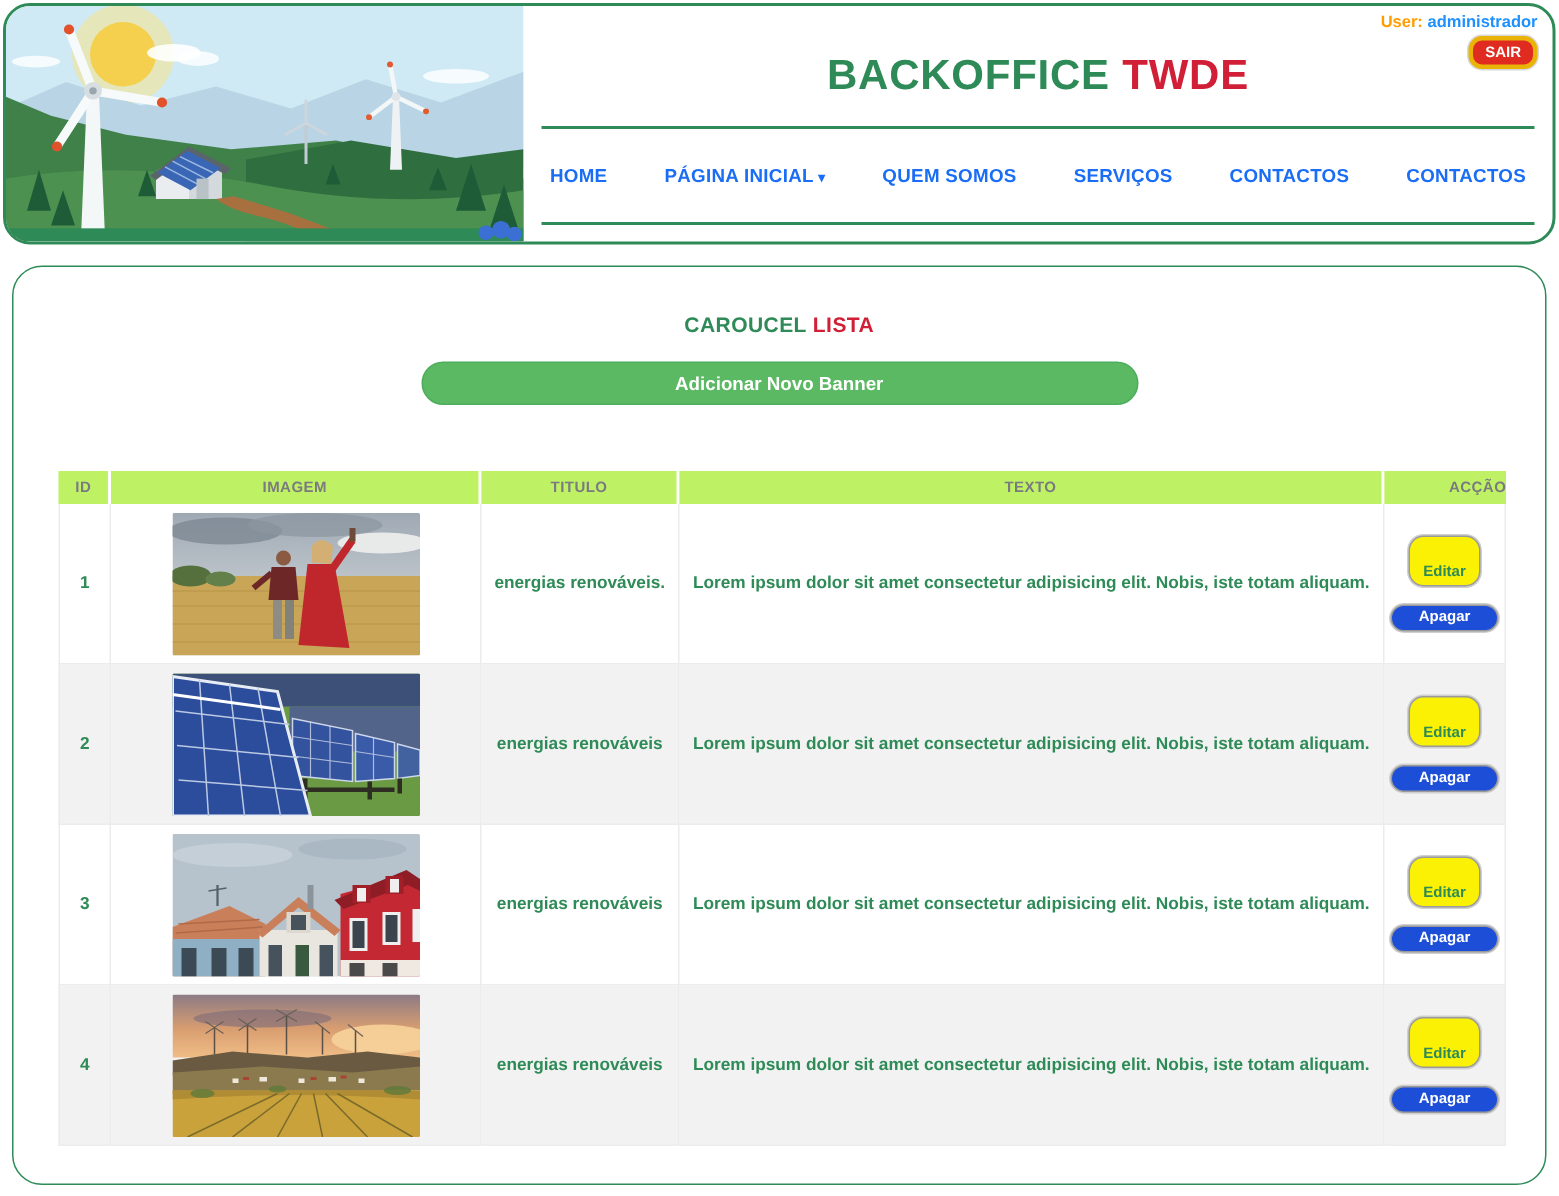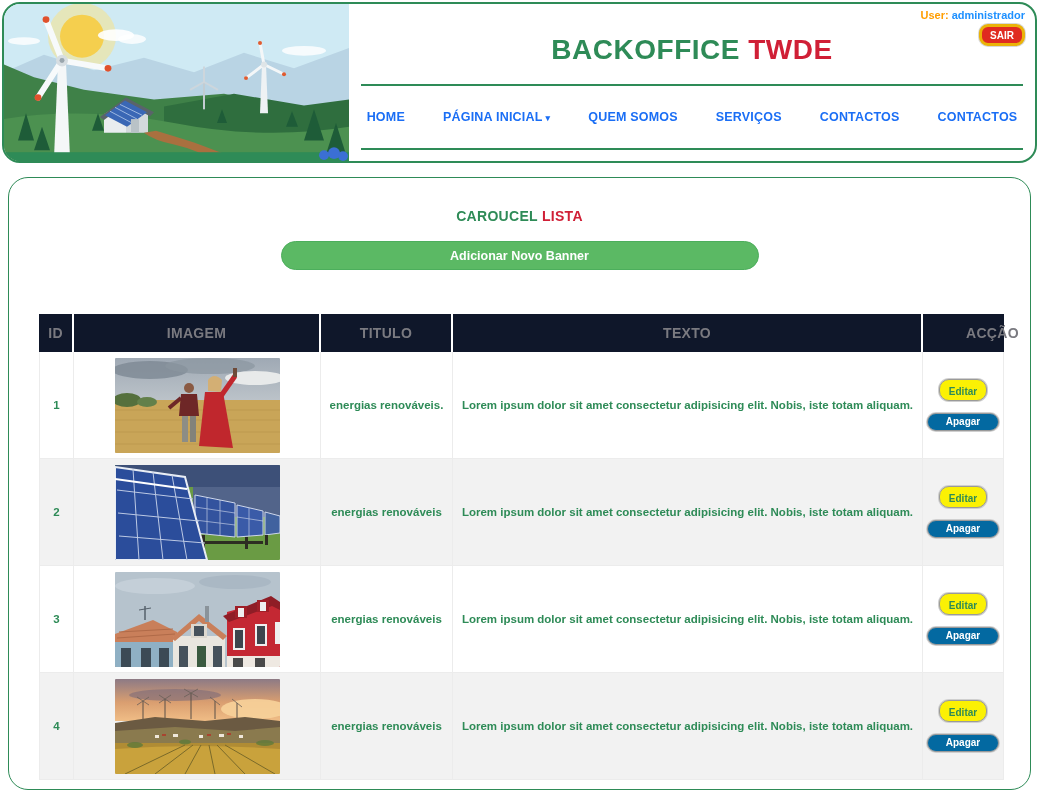--- a/index.html
+++ b/index.html
@@ -45,39 +45,39 @@
     color:#fff; font-size:12.5px; font-weight:bold; font-family:"Liberation Sans",sans-serif;
     cursor:pointer;
   }
 
   
   table.banner-table{ border-collapse:separate; border-spacing:0; margin:44px 0 0 30px; width:965px; table-layout:fixed; }
   .banner-table col.c-id{ width:35px; } .banner-table col.c-img{ width:247px; }
   .banner-table col.c-tit{ width:132px; } .banner-table col.c-txt{ width:470px; }
   .banner-table col.c-act{ width:81px; }
   .banner-table th{
-    background:#0f172a; color:#7a7a80; font-size:14px; font-weight:bold;
-    height:38px; text-align:center; border-right:2px solid #fff; letter-spacing:.3px;
+    background:#bef264; color:#7a7a80; font-size:10px; font-weight:bold;
+    height:22px; text-align:center; border-right:2px solid #fff; letter-spacing:.3px;
   }
   .banner-table th:last-child{ border-right:none;padding-left:43px; }
   .banner-table td{
     text-align:center; vertical-align:middle; height:107px;
     border-bottom:1px solid #ececec; border-right:1px solid #ececec;
     color:#2e8b57; font-size:11.5px; font-weight:bold;
   }
   .banner-table td:first-child{ border-left:1px solid #ececec; }
   .banner-table tr.striped td{ background:#f2f2f2; }
   .cell-img svg{ display:block; margin:0 auto; width:165px; height:95px; border-radius:1px; }
   .btn-edit{
     background:#fbf104; color:#2e8b57; font-weight:bold; font-size:10px;
-    border:1px solid #9a9a9a; border-radius:10px; padding:6px 9px 3px; cursor:pointer;
+    border:1px solid #9a9a9a; border-radius:10px; padding:18px 9px 3px; cursor:pointer;
     box-shadow:0 0 0 1px #cfcfcf; font-family:"Liberation Sans",sans-serif; margin-bottom:12px;
   }
   .btn-delete{
-    background:#0369a1; color:#fff; font-weight:bold; font-size:10px;
+    background:#1d4ed8; color:#fff; font-weight:bold; font-size:10px;
     border:1px solid #9a9a9a; border-radius:10px; padding:2px 18px 3px; cursor:pointer;
     box-shadow:0 0 0 1px #cfcfcf; font-family:"Liberation Sans",sans-serif;
   }
 </style>
 </head>
 <body>
 
 <div class="header-panel">
   <div class="illustration">
     <svg viewBox="0 0 345 161" preserveAspectRatio="none">

